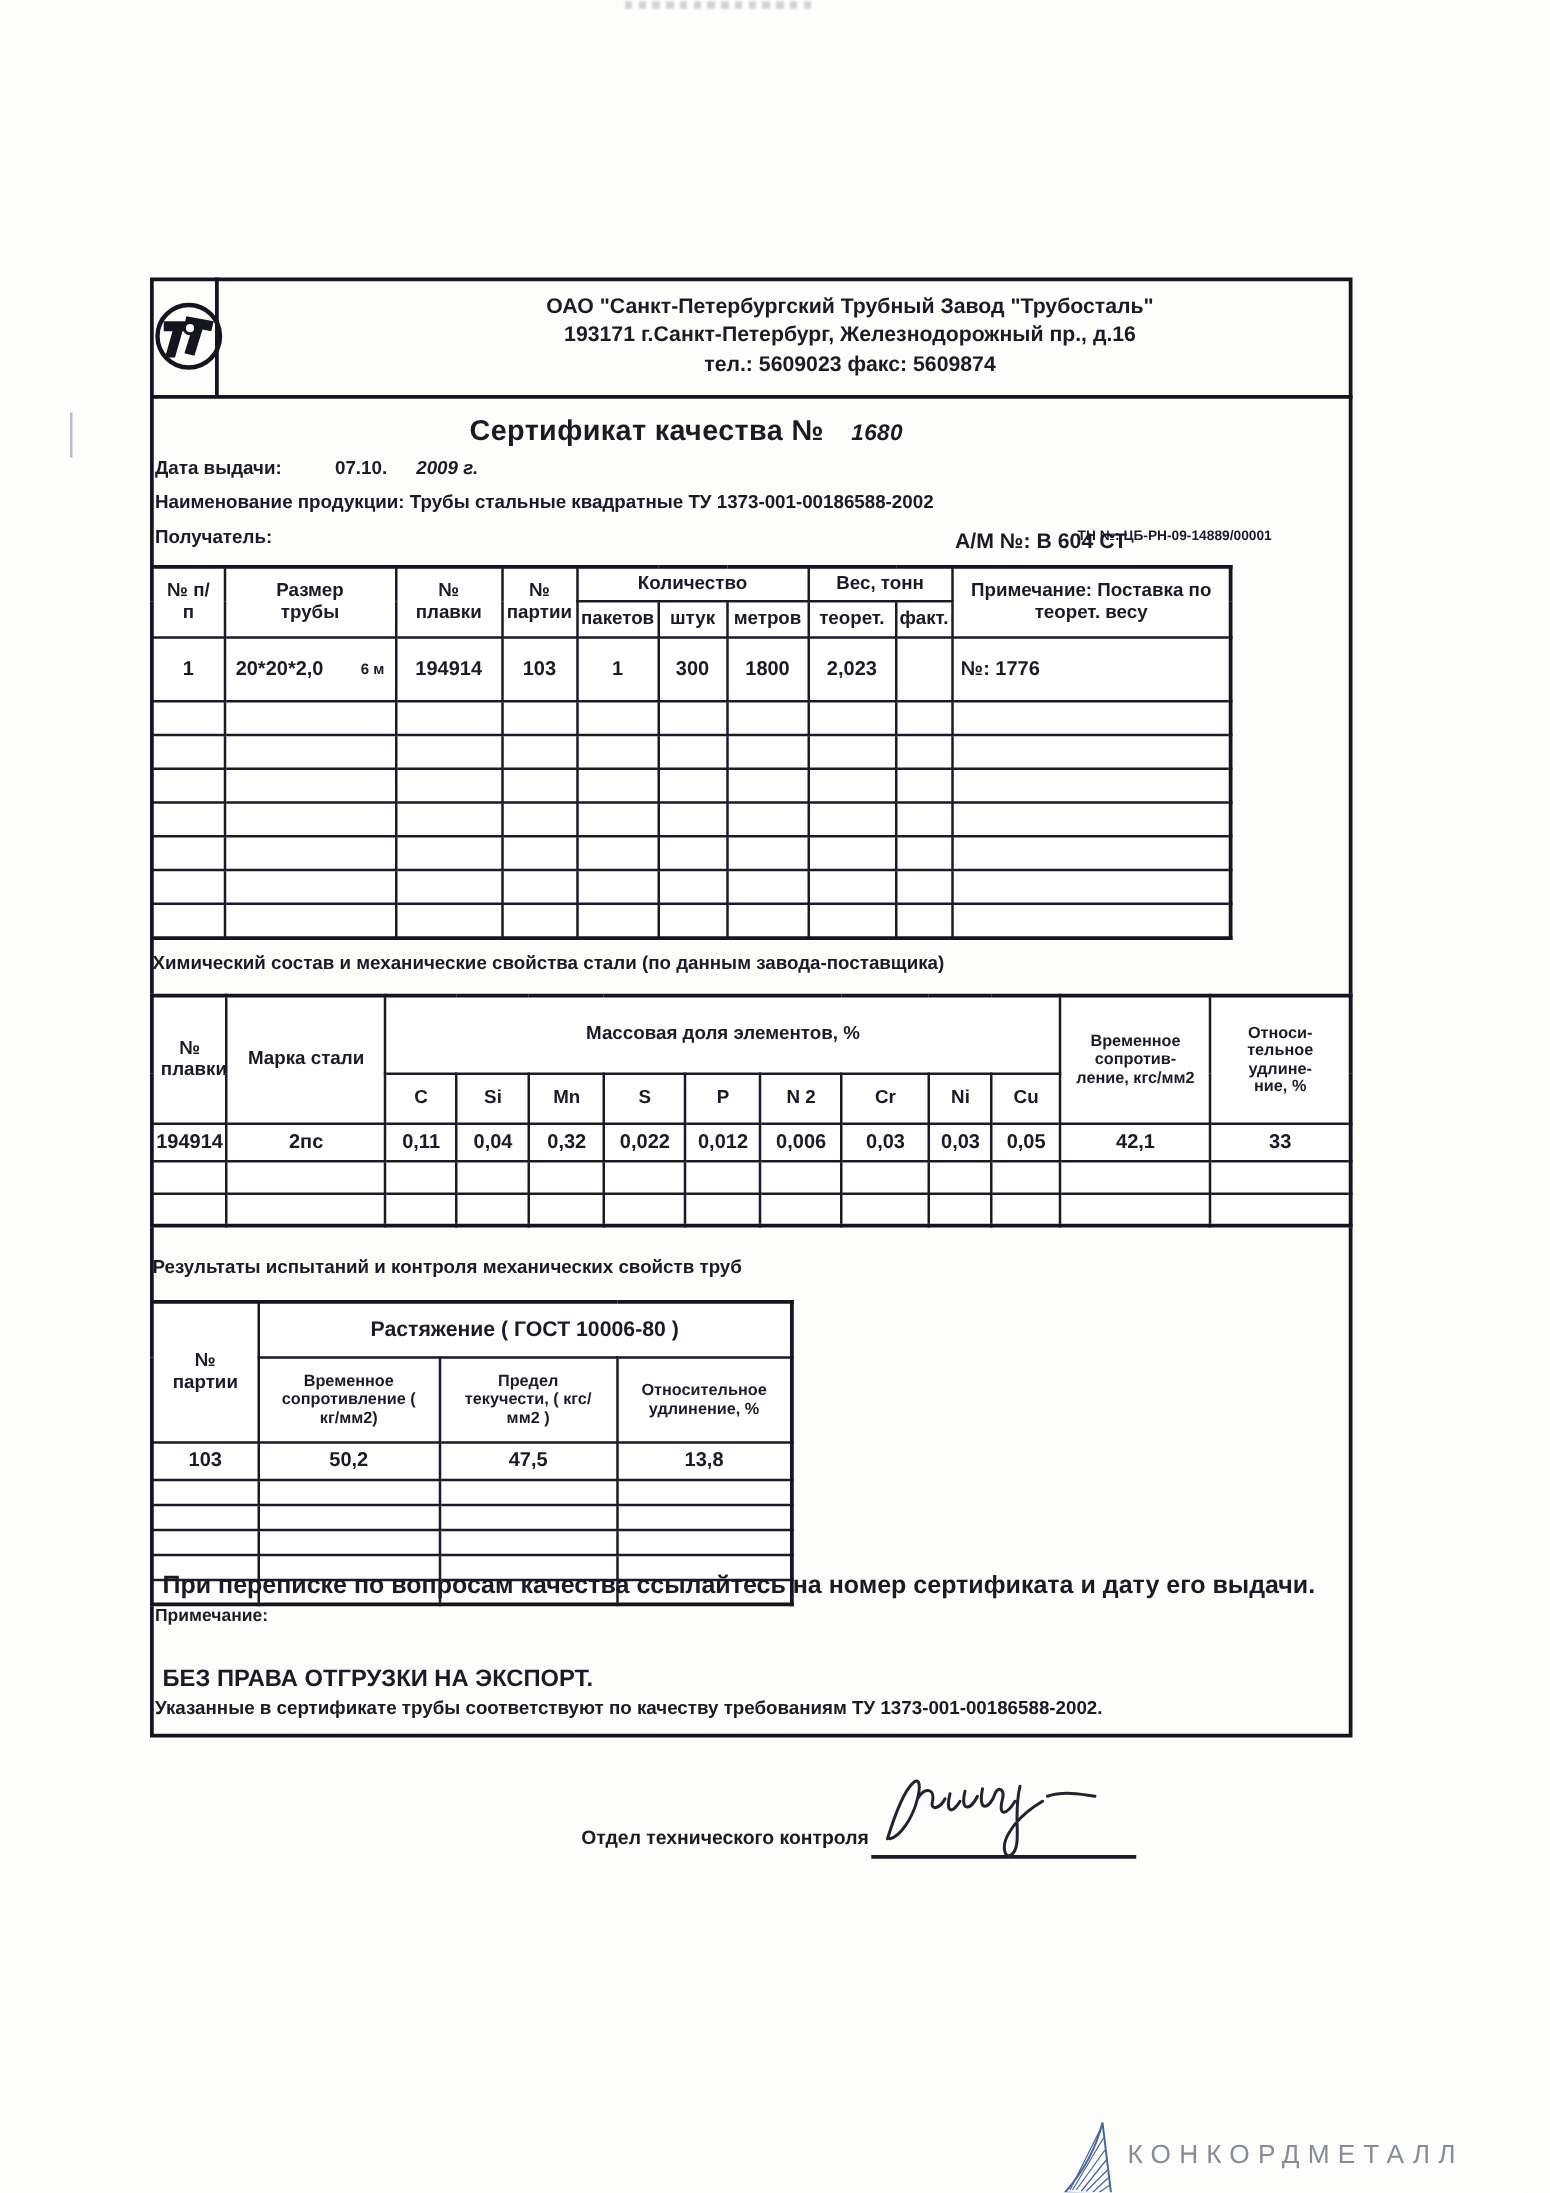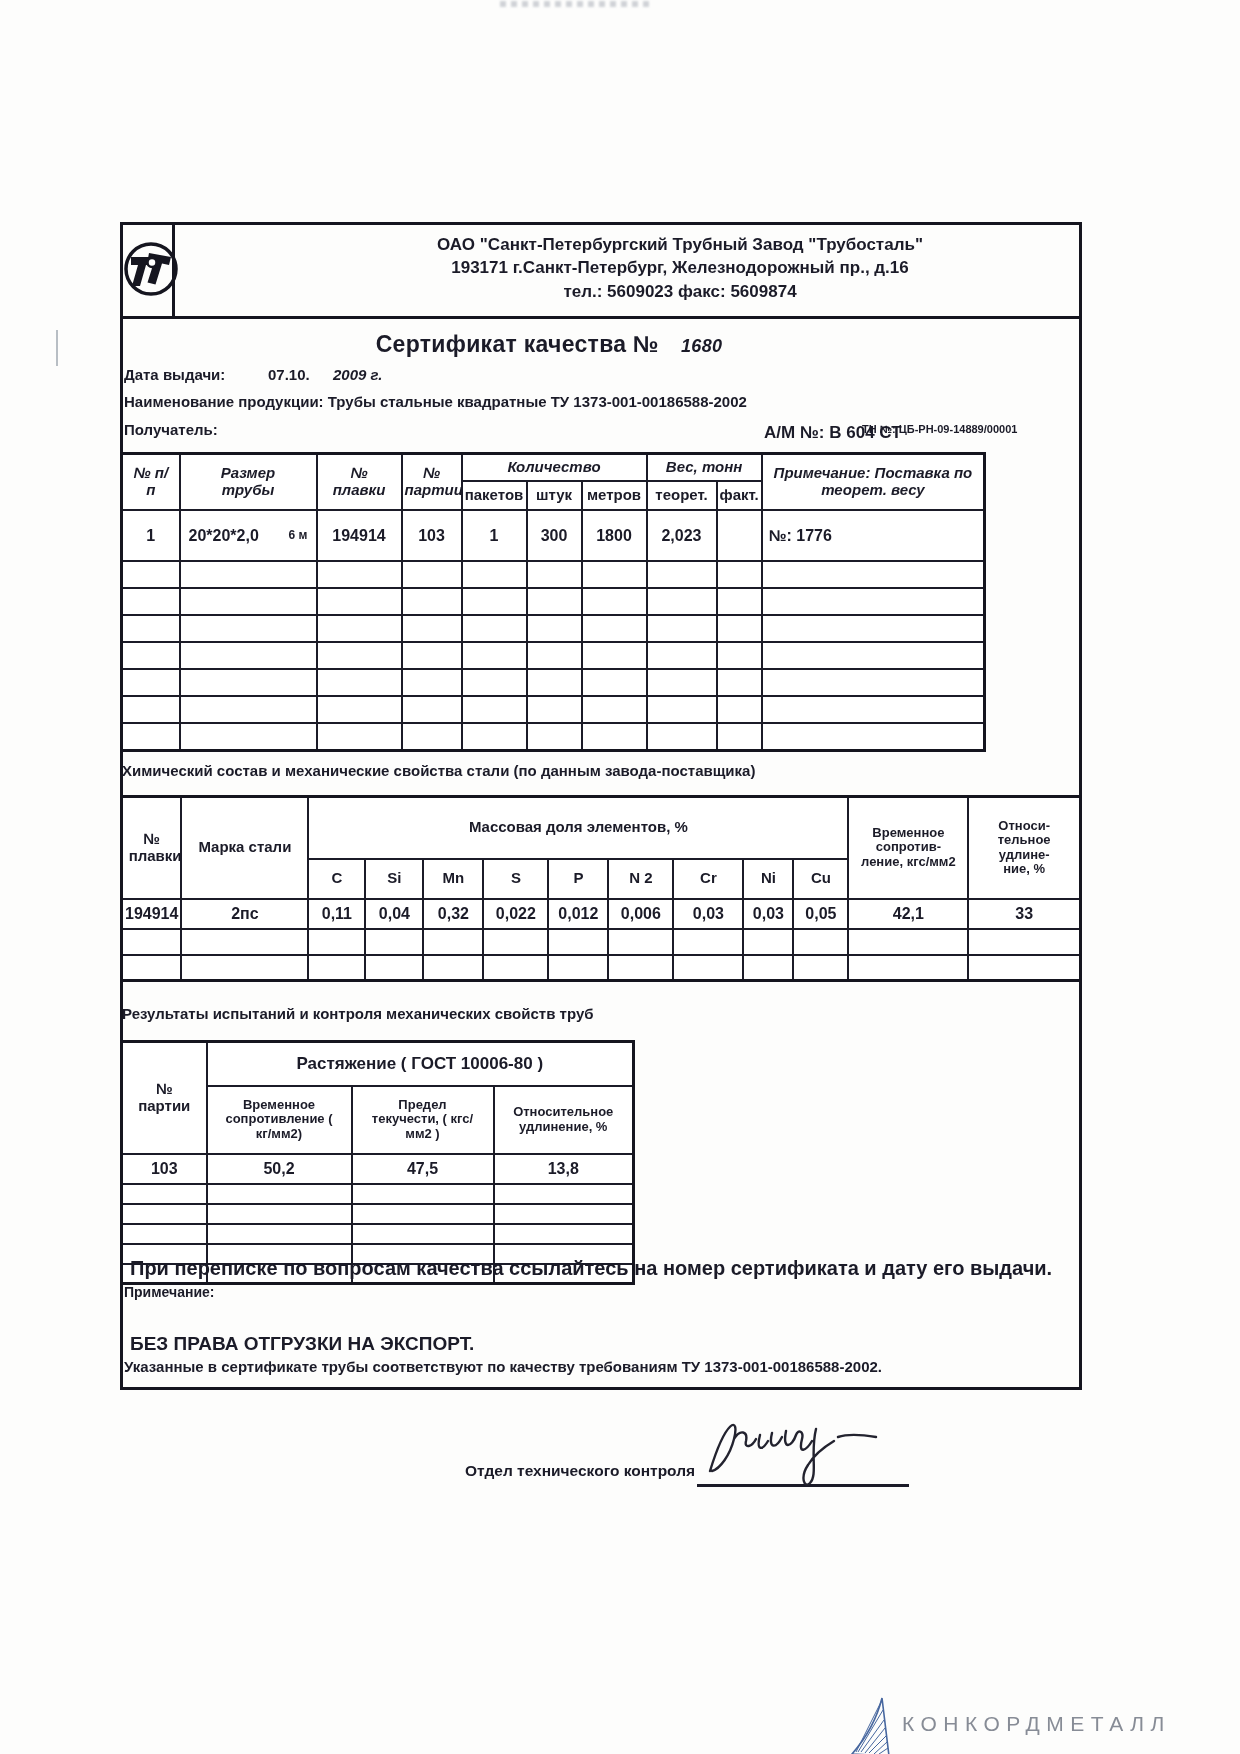--- a/index.html
+++ b/index.html
@@ -30,21 +30,21 @@
   .recipient{left:124px;top:421px;}
   .am-no{left:764px;top:423px;font-size:17px;}
   .tn-no{left:862px;top:423px;font-size:11px;}
 
   table{border-collapse:collapse;table-layout:fixed;position:absolute;background:#fff;border:3px solid #15151f;}
   td{border:2px solid #1b1b28;text-align:center;vertical-align:middle;padding:1px 2px;overflow:hidden;
      font-size:15px;line-height:1.12;box-sizing:border-box;}
   .nw{margin:0 auto;}
 
   .t1{left:120px;top:452px;}
-  .t1 .hr1 td{height:27px;font-style:italic;}
+  .t1 .hr1 td{height:27px;}
   .t1 .hr2 td{height:29px;}
   .t1 .dr td{height:27px;font-size:16px;}
   .t1 .er td{height:27px;}
   .size-cell{padding:16px 8px;}
   .size-flex{display:flex;justify-content:space-between;align-items:center;}
   .size-len{font-size:12px;}
   .note-cell{text-align:left;font-size:13px;padding-left:6px;margin-left:28px;}
 
   .section-title{position:absolute;font-size:15px;white-space:nowrap;}
   .chem-title{left:122px;top:762px;}

